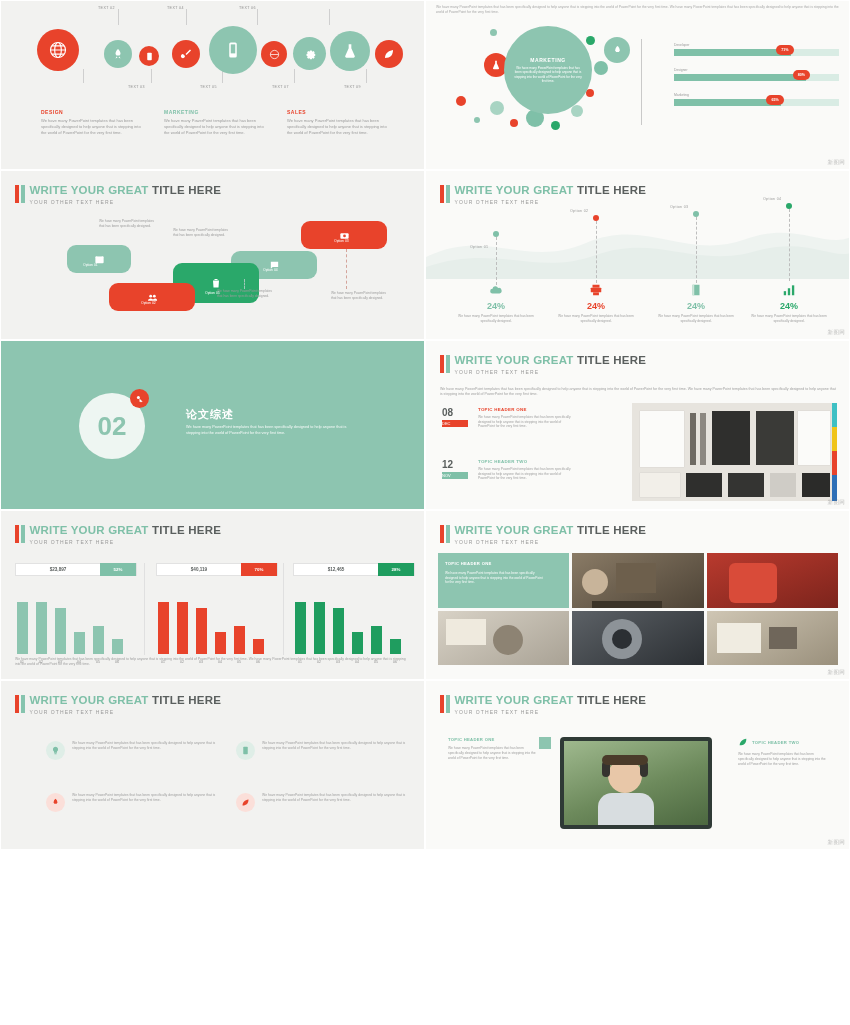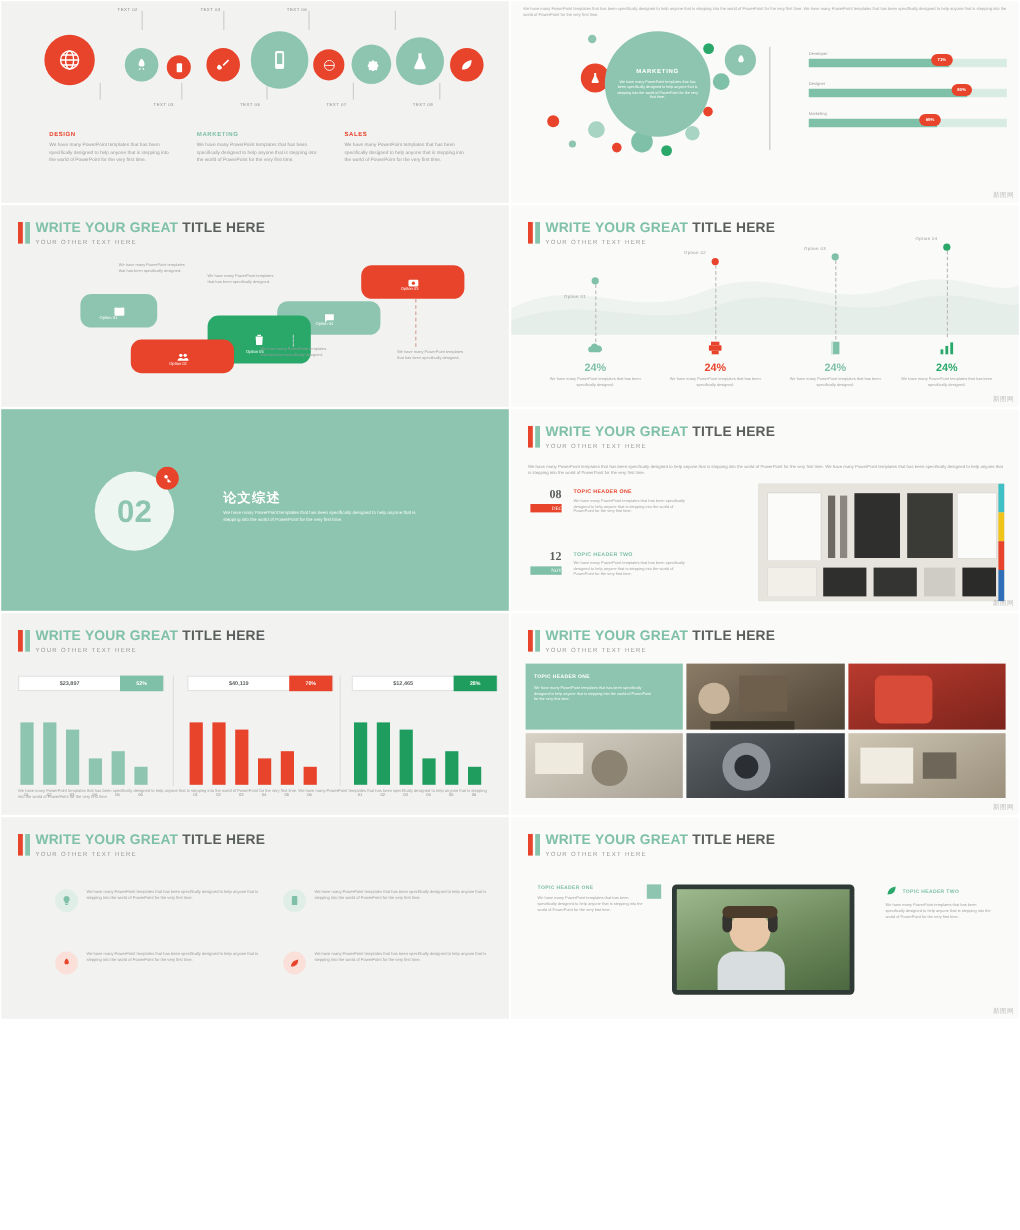--- a/index.html
+++ b/index.html
@@ -108,21 +108,21 @@
   .s5-badge {
     position: absolute; left: 129px; top: 48px; width: 19px; height: 19px;
     border-radius: 50%; background: #e8432b; color: #fff;
     display:flex; align-items:center; justify-content:center; font-size: 8px;
   }
   .s5-title { position: absolute; left: 185px; top: 66px; font-size: 11px; color: #fff; font-weight: bold; letter-spacing: 1px; }
   .s5-body { position: absolute; left: 185px; top: 84px; width: 175px; font-size: 3.8px; color: #ffffff; line-height: 5.6px; opacity: .92; }
 
   
   .s6-p { position: absolute; left: 14px; top: 46px; width: 396px; font-size: 3.6px; color: #a0a0a0; line-height: 5.4px; }
-  .s6-date { position: absolute; text-align: right; width: 26px; font-family: Liberation Serif, serif; }
+  .s6-date { position: absolute; text-align: left; width: 26px; }
   .s6-day { font-size: 10px; font-weight: bold; color: #5a5f5e; }
   .s6-mon { font-size: 4px; color: #fff; padding: 1px 0; margin-top: 2px; }
   .s6-head { font-size: 4.4px; font-weight: bold; color: #e8432b; letter-spacing: .3px; }
   .s6-head.g { color: #7fc0a8; }
   .s6-body { font-size: 3.3px; color: #a0a0a0; line-height: 4.7px; width: 96px; margin-top: 3px; }
   .s6-photo { position: absolute; right: 12px; top: 62px; width: 205px; height: 98px; background: #d8d6d1; overflow: hidden; }
 
   
   .s7-group { position: absolute; top: 52px; width: 122px; }
   .s7-head { display: flex; align-items: center; height: 13px; background: #fff; border: 1px solid #e2e2e2; }

